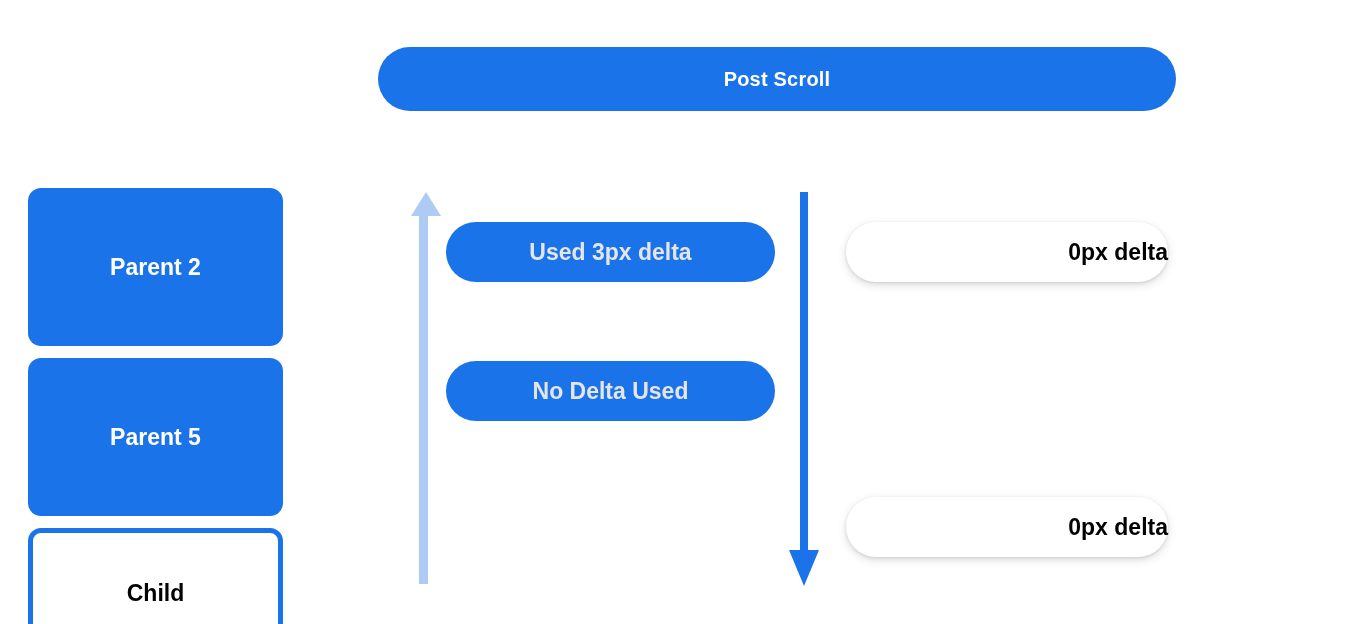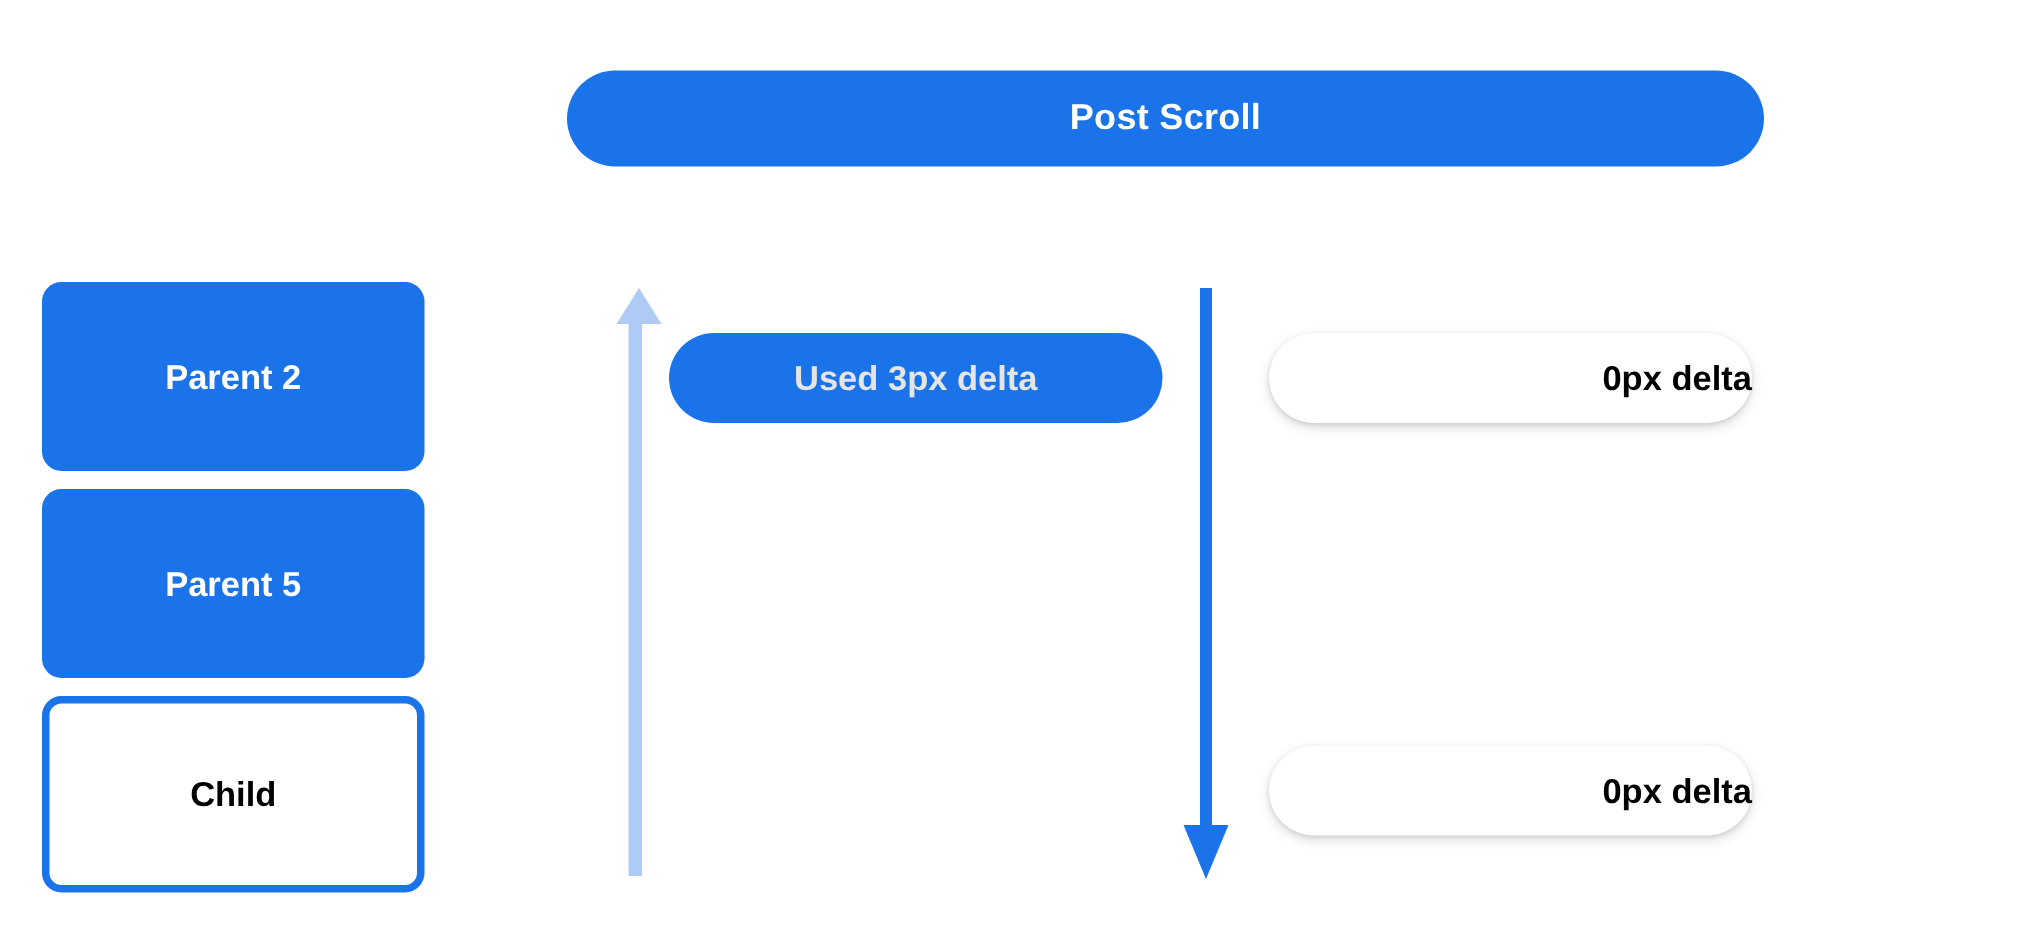--- a/index.html
+++ b/index.html
@@ -26,21 +26,21 @@
     width: 798px;
     height: 64px;
     background: #1A73E8;
     border-radius: 32px;
     display: flex;
     align-items: center;
     justify-content: center;
   }
   .title-banner .title-text {
     color: #ffffff;
-    font-size: 24px;
+    font-size: 20px;
     font-weight: 700;
     letter-spacing: 0.2px;
   }
 
   
   .stack {
     position: absolute;
     left: 28px;
     top: 188px;
   }
@@ -48,21 +48,21 @@
     width: 255px;
     box-sizing: border-box;
     border-radius: 13px;
     display: flex;
     align-items: center;
     justify-content: center;
     font-size: 23px;
     font-weight: 700;
   }
   .stack-box.filled {
-    height: 126px;
+    height: 158px;
     background: #1A73E8;
     color: #ffffff;
     margin-bottom: 12px;
   }
   .stack-box.outlined {
     height: 131px;
     background: #ffffff;
     color: #000000;
     border: 5px solid #1A73E8;
   }
@@ -127,20 +127,23 @@
   </svg>
 
   <svg class="arrow" style="left:786px; top:192px;" width="42" height="400" viewBox="0 0 42 400">
     <rect x="14" y="0" width="8" height="372" fill="#1A73E8"></rect>
     <polygon points="18,394 3,358 33,358" fill="#1A73E8"></polygon>
   </svg>
 
   <div class="pill blue pill-used">
     <span>Used 3px delta</span>
   </div>
+  <div class="pill blue pill-nodelta">
+    <span>No Delta Used</span>
+  </div>
 
   <div class="pill white pill-right-top">
     <span>0px delta</span>
   </div>
   <div class="pill white pill-right-bottom">
     <span>0px delta</span>
   </div>
 
 </div>
 

